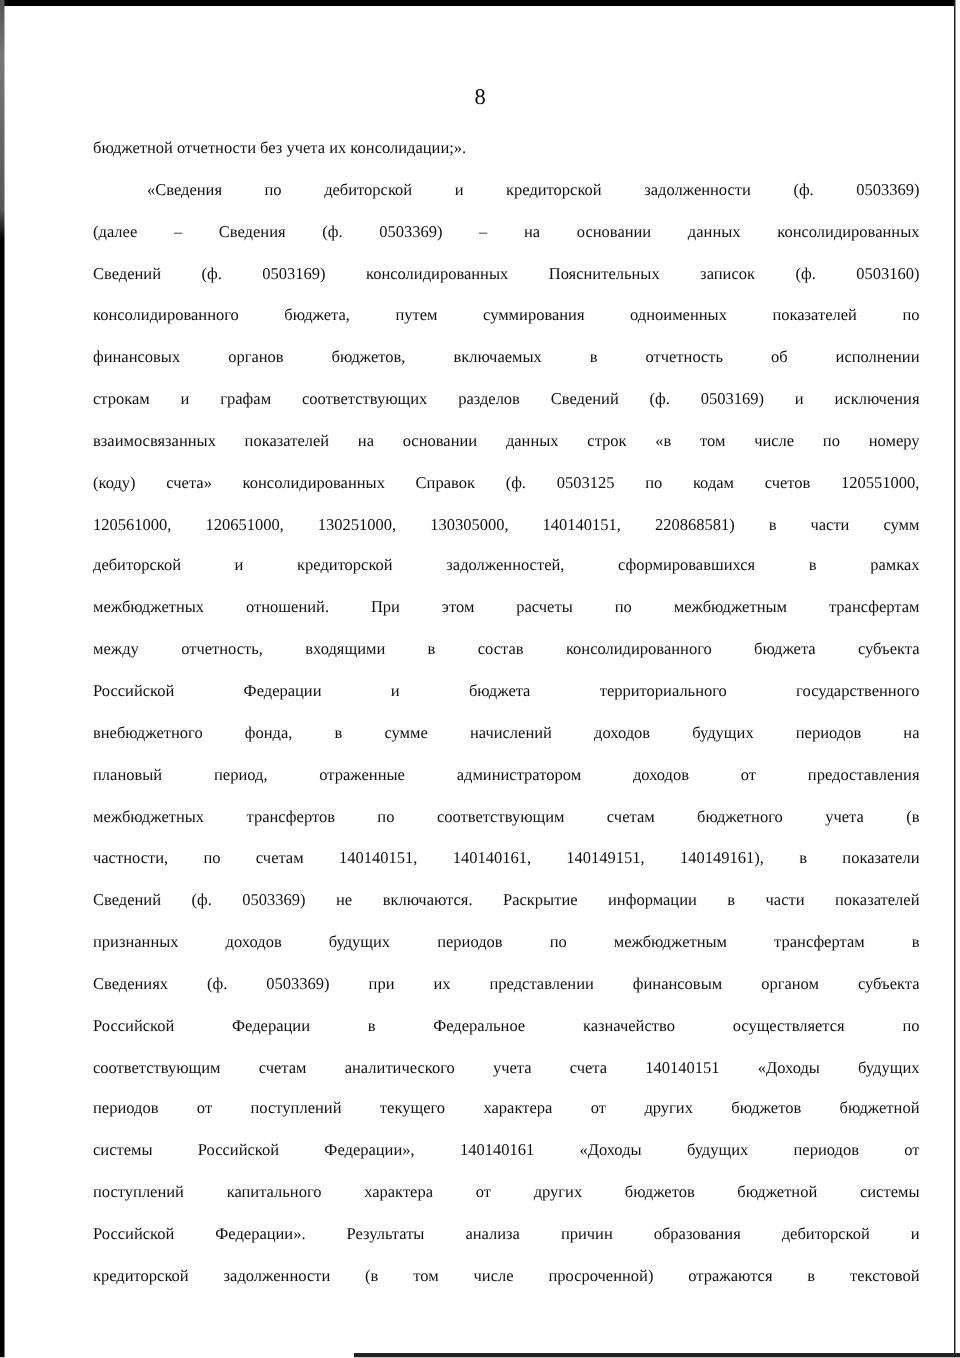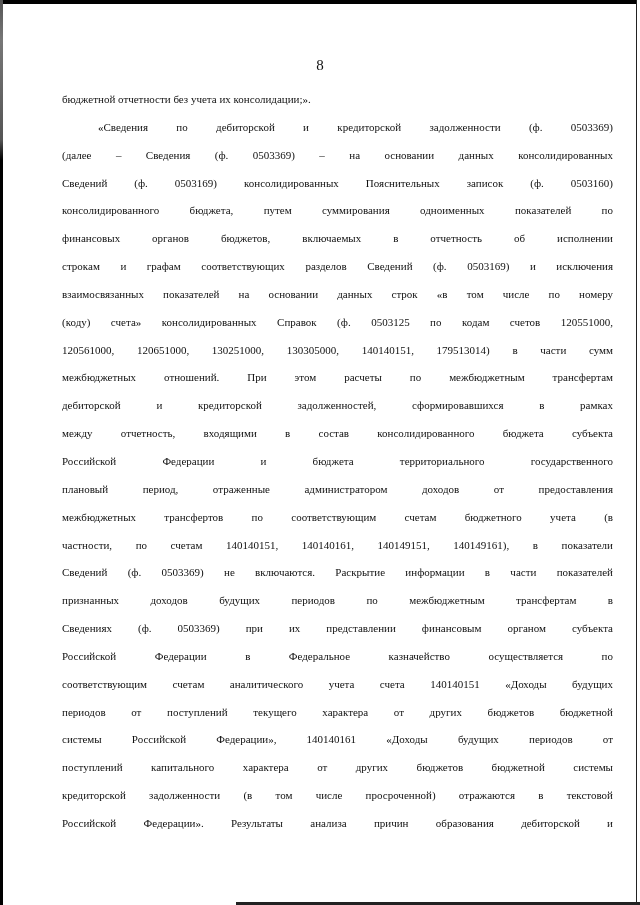--- a/index.html
+++ b/index.html
@@ -33,31 +33,32 @@
 <div class="text-block" id="text-block">
     <div class="line last">бюджетной отчетности без учета их консолидации;».</div>
     <div class="line indent">«Сведения по дебиторской и кредиторской задолженности (ф. 0503369)</div>
     <div class="line">(далее – Сведения (ф. 0503369) – на основании данных консолидированных</div>
     <div class="line">Сведений (ф. 0503169) консолидированных Пояснительных записок (ф. 0503160)</div>
     <div class="line">консолидированного бюджета, путем суммирования одноименных показателей по</div>
     <div class="line">финансовых органов бюджетов, включаемых в отчетность об исполнении</div>
     <div class="line">строкам и графам соответствующих разделов Сведений (ф. 0503169) и исключения</div>
     <div class="line">взаимосвязанных показателей на основании данных строк «в том числе по номеру</div>
     <div class="line">(коду) счета» консолидированных Справок (ф. 0503125 по кодам счетов 120551000,</div>
-    <div class="line">120561000, 120651000, 130251000, 130305000, 140140151, 179513014) в части сумм</div>
+    <div class="line">120561000, 120651000, 130251000, 130305000, 140140151, 220868581) в части сумм</div>
+    <div class="line">дебиторской и кредиторской задолженностей, сформировавшихся в рамках</div>
     <div class="line">межбюджетных отношений. При этом расчеты по межбюджетным трансфертам</div>
-    <div class="line">дебиторской и кредиторской задолженностей, сформировавшихся в рамках</div>
     <div class="line">между отчетность, входящими в состав консолидированного бюджета субъекта</div>
     <div class="line">Российской Федерации и бюджета территориального государственного</div>
+    <div class="line">внебюджетного фонда, в сумме начислений доходов будущих периодов на</div>
     <div class="line">плановый период, отраженные администратором доходов от предоставления</div>
     <div class="line">межбюджетных трансфертов по соответствующим счетам бюджетного учета (в</div>
     <div class="line">частности, по счетам 140140151, 140140161, 140149151, 140149161), в показатели</div>
     <div class="line">Сведений (ф. 0503369) не включаются. Раскрытие информации в части показателей</div>
     <div class="line">признанных доходов будущих периодов по межбюджетным трансфертам в</div>
     <div class="line">Сведениях (ф. 0503369) при их представлении финансовым органом субъекта</div>
     <div class="line">Российской Федерации в Федеральное казначейство осуществляется по</div>
     <div class="line">соответствующим счетам аналитического учета счета 140140151 «Доходы будущих</div>
     <div class="line">периодов от поступлений текущего характера от других бюджетов бюджетной</div>
     <div class="line">системы Российской Федерации», 140140161 «Доходы будущих периодов от</div>
     <div class="line">поступлений капитального характера от других бюджетов бюджетной системы</div>
+    <div class="line">Российской Федерации». Результаты анализа причин образования дебиторской и</div>
     <div class="line">кредиторской задолженности (в том числе просроченной) отражаются в текстовой</div>
-    <div class="line">Российской Федерации». Результаты анализа причин образования дебиторской и</div>
   </div>
 
 </body></html>

